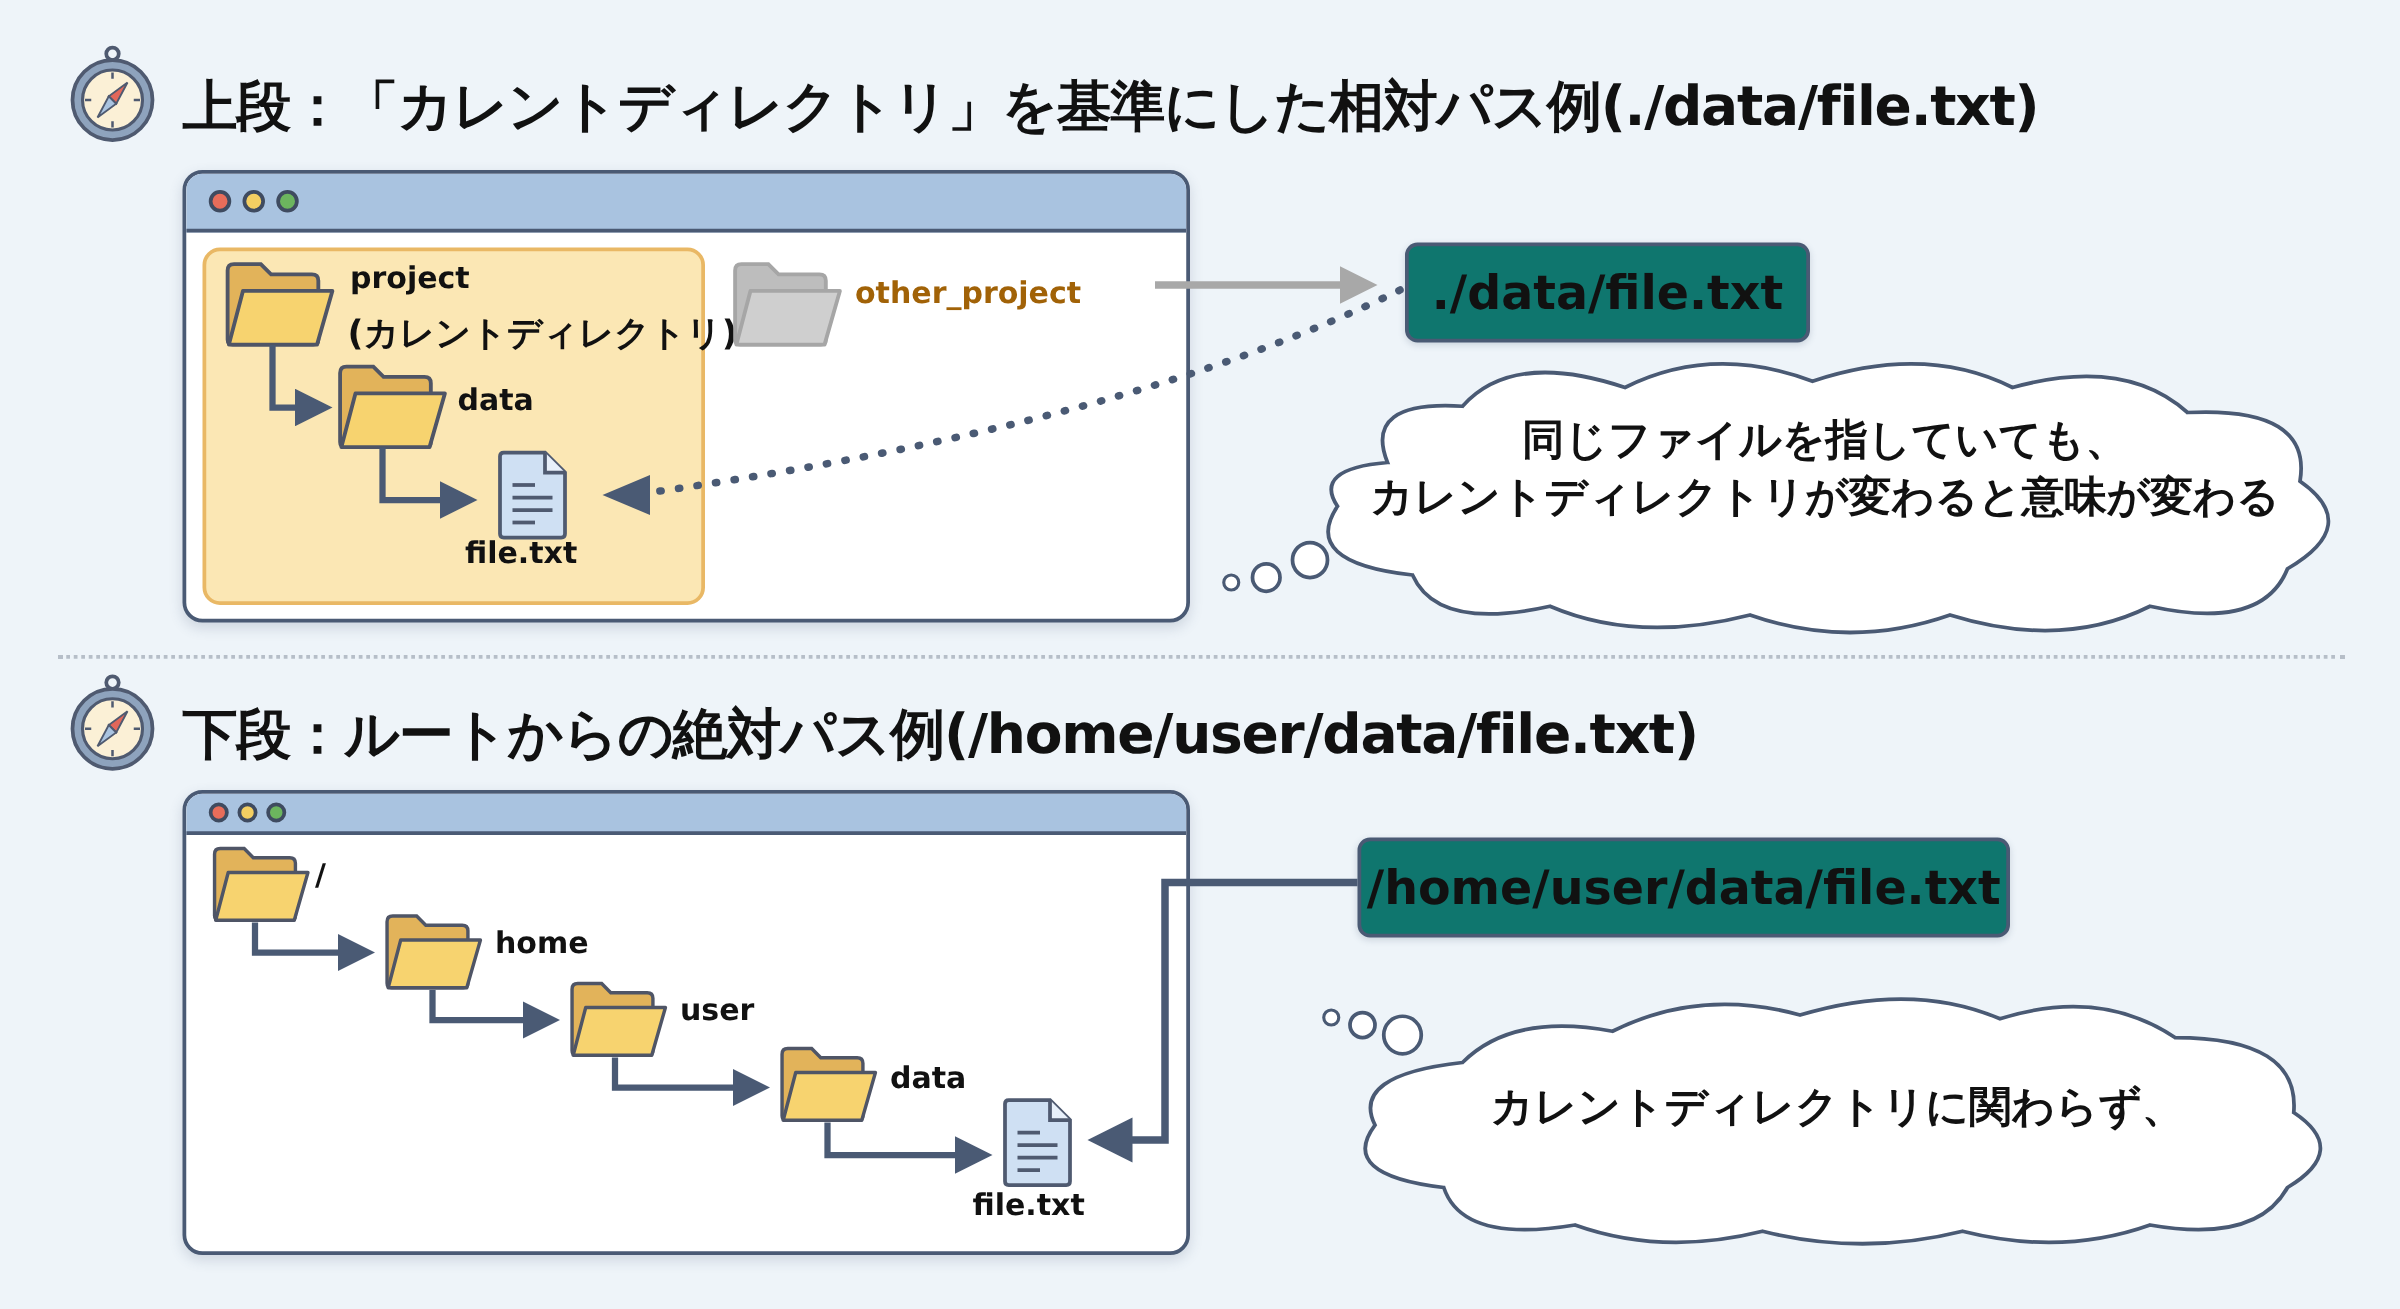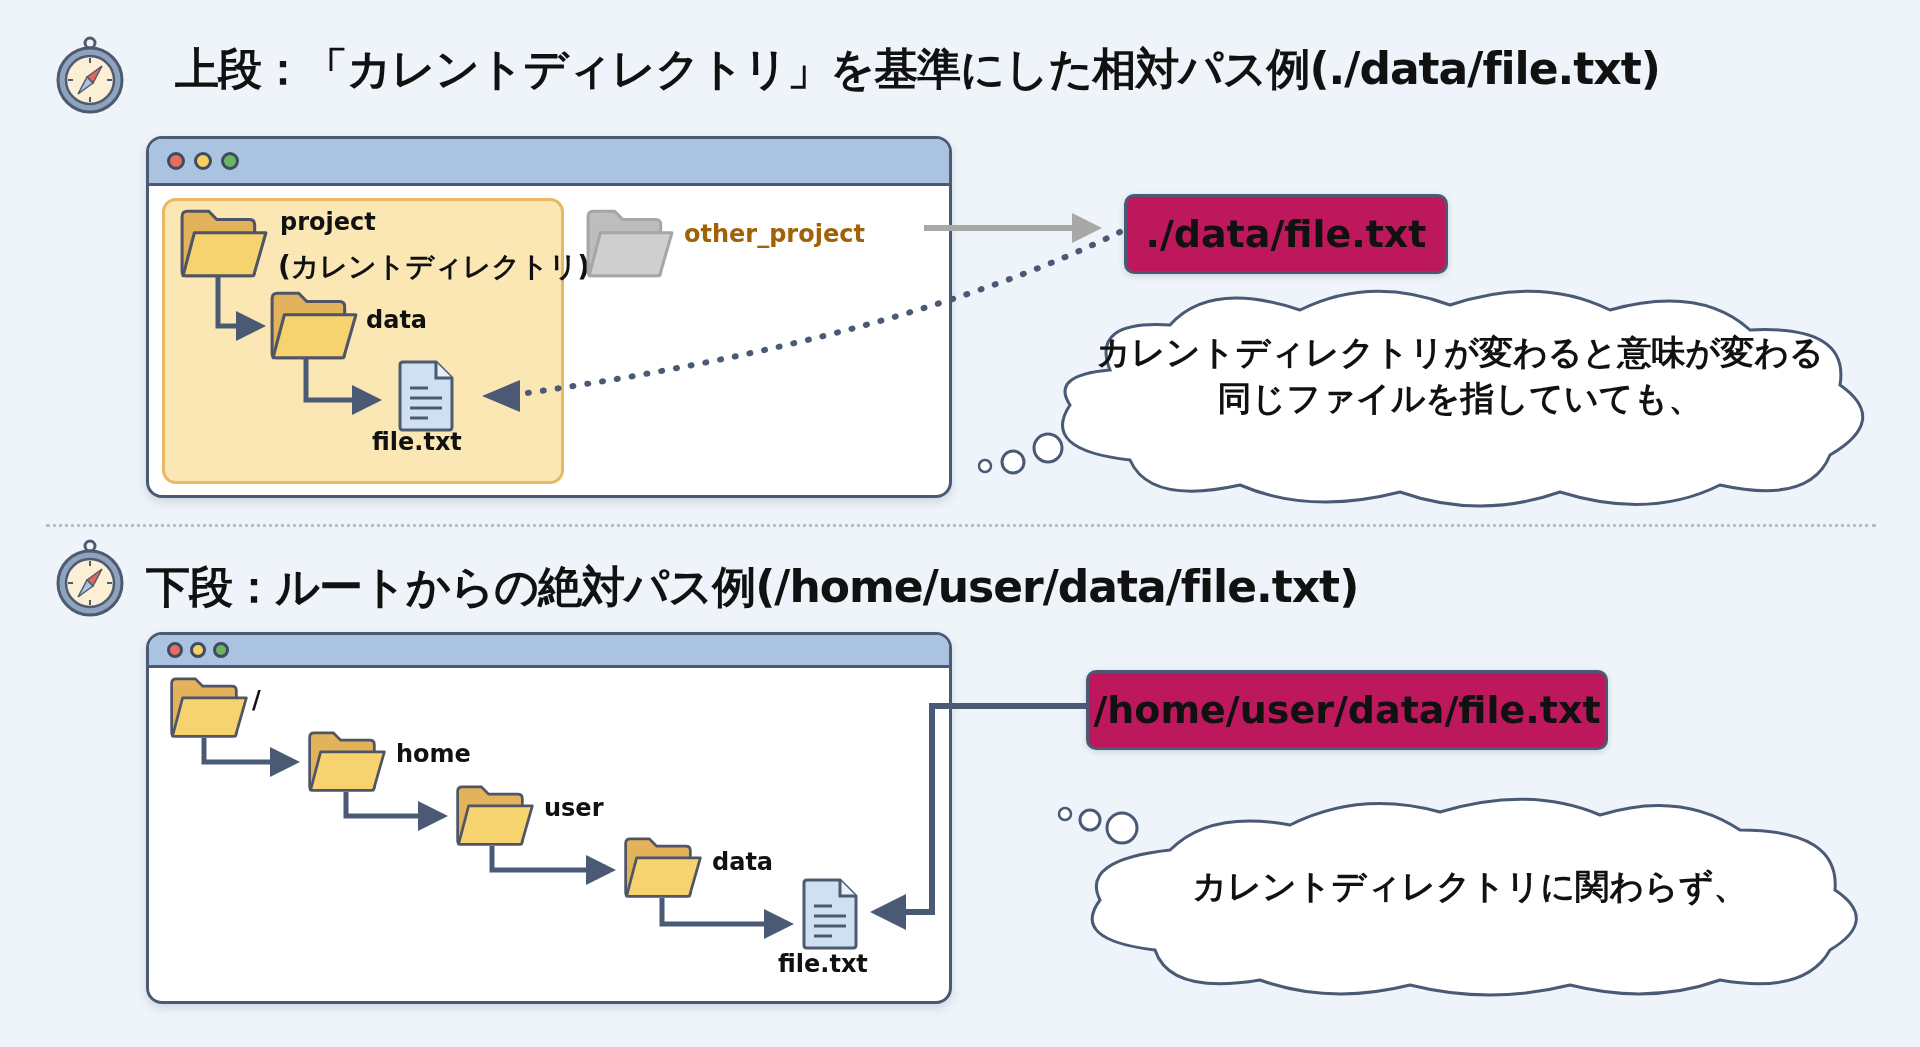--- a/index.html
+++ b/index.html
@@ -29,21 +29,21 @@
   .dot { width:18px; height:18px; border-radius:50%; border:3px solid #3f4b60; box-sizing:border-box; }
   .titlebar.small .dot { width:16px; height:16px; }
   .dot.red { background:#e86d5a; } .dot.yellow { background:#f4cf62; } .dot.green { background:#6cb55e; }
   .cwd-box {
     background:#fbe7b4; border:3px solid #e9b865; border-radius:14px;
   }
   .label { font-weight:bold; font-size:24px; white-space:nowrap; color:#111; }
   .label.sub { font-size:28px; }
   .label.gray { color:#a16207; }
   .path-box {
-    background:#be185d; border:3px solid #4a5a74; border-radius:10px;
+    background:#0f766e; border:3px solid #4a5a74; border-radius:10px;
     font-weight:bold; font-size:38px; display:flex; align-items:center; justify-content:center;
     white-space:nowrap; box-shadow:0 2px 6px rgba(60,80,110,0.2);
   }
   .cloud-text {
     font-weight:bold; font-size:34px; text-align:center; line-height:1.35; white-space:nowrap; color:#111;
   }
   .divider {
     border-top:3px dotted #b6bec8;
   }
   svg.overlay { position:absolute; left:0; top:0; pointer-events:none; }
@@ -79,21 +79,21 @@
       <line x1="52" y1="45" x2="57" y2="45" stroke="#4f5a70" stroke-width="2"></line>
       <path d="M47 31 L38 48 L32 42 Z" fill="#e2675a" stroke="#4f5a70" stroke-width="1.5"></path>
       <path d="M23 59 L32 42 L38 48 Z" fill="#a9c3e0" stroke="#4f5a70" stroke-width="1.5"></path>
     </symbol>
   </defs>
 </svg>
 
 <svg class="abs compass" style="left:55px;top:35px;">
     <use href="#compass"></use>
   </svg>
-<div class="abs heading" style="left:146px;top:40px;margin-left:29px;">上段：「カレントディレクトリ」を基準にした相対パス例(./data/file.txt)</div>
+<div class="abs heading" style="left:146px;top:56px;">上段：「カレントディレクトリ」を基準にした相対パス例(./data/file.txt)</div>
 
 <div class="abs window" style="left:146px;top:136px;width:800px;height:356px;">
   <div class="titlebar">
     <span class="dot red"></span>
     <span class="dot yellow"></span>
     <span class="dot green"></span>
   </div>
 </div>
 
 <div class="abs cwd-box" style="left:162px;top:198px;width:396px;height:280px;"></div>
@@ -124,22 +124,22 @@
 <svg class="abs" style="left:1020px;top:280px;width:880px;height:230px;" viewBox="0 0 880 230">
   <path d="M90 90 Q70 40 150 45 Q190 0 280 30 Q350 -5 430 25 Q520 -5 590 30 Q680 5 730 50 Q830 45 820 105 Q870 140 810 175 Q790 225 700 205 Q630 240 540 212 Q460 240 380 212 Q290 235 220 205 Q130 225 110 180 Q20 170 50 125 Q30 95 90 90 Z" fill="#fff" stroke="#4a5a74" stroke-width="3"></path>
   <circle cx="28" cy="168" r="14" fill="#fff" stroke="#4a5a74" stroke-width="3"></circle>
   <circle cx="0" cy="190" r="0"></circle>
 </svg>
 <svg class="abs" style="left:975px;top:440px;width:80px;height:40px;">
   <circle cx="10" cy="26" r="6" fill="#fff" stroke="#4a5a74" stroke-width="2.5"></circle>
   <circle cx="38" cy="22" r="11" fill="#fff" stroke="#4a5a74" stroke-width="3"></circle>
 </svg>
 <div class="abs cloud-text" style="left:1040px;top:330px;width:840px;">
+  <div>同じファイルを指していても、</div>
   <div>カレントディレクトリが変わると意味が変わる</div>
-  <div>同じファイルを指していても、</div>
 </div>
 
 <div class="abs divider" style="left:46px;top:524px;width:1830px;"></div>
 
 <svg class="abs compass" style="left:55px;top:538px;">
     <use href="#compass"></use>
   </svg>
 <div class="abs heading" style="left:146px;top:558px;">下段：ルートからの絶対パス例(/home/user/data/file.txt)</div>
 
 <div class="abs window" style="left:146px;top:632px;width:800px;height:366px;">

